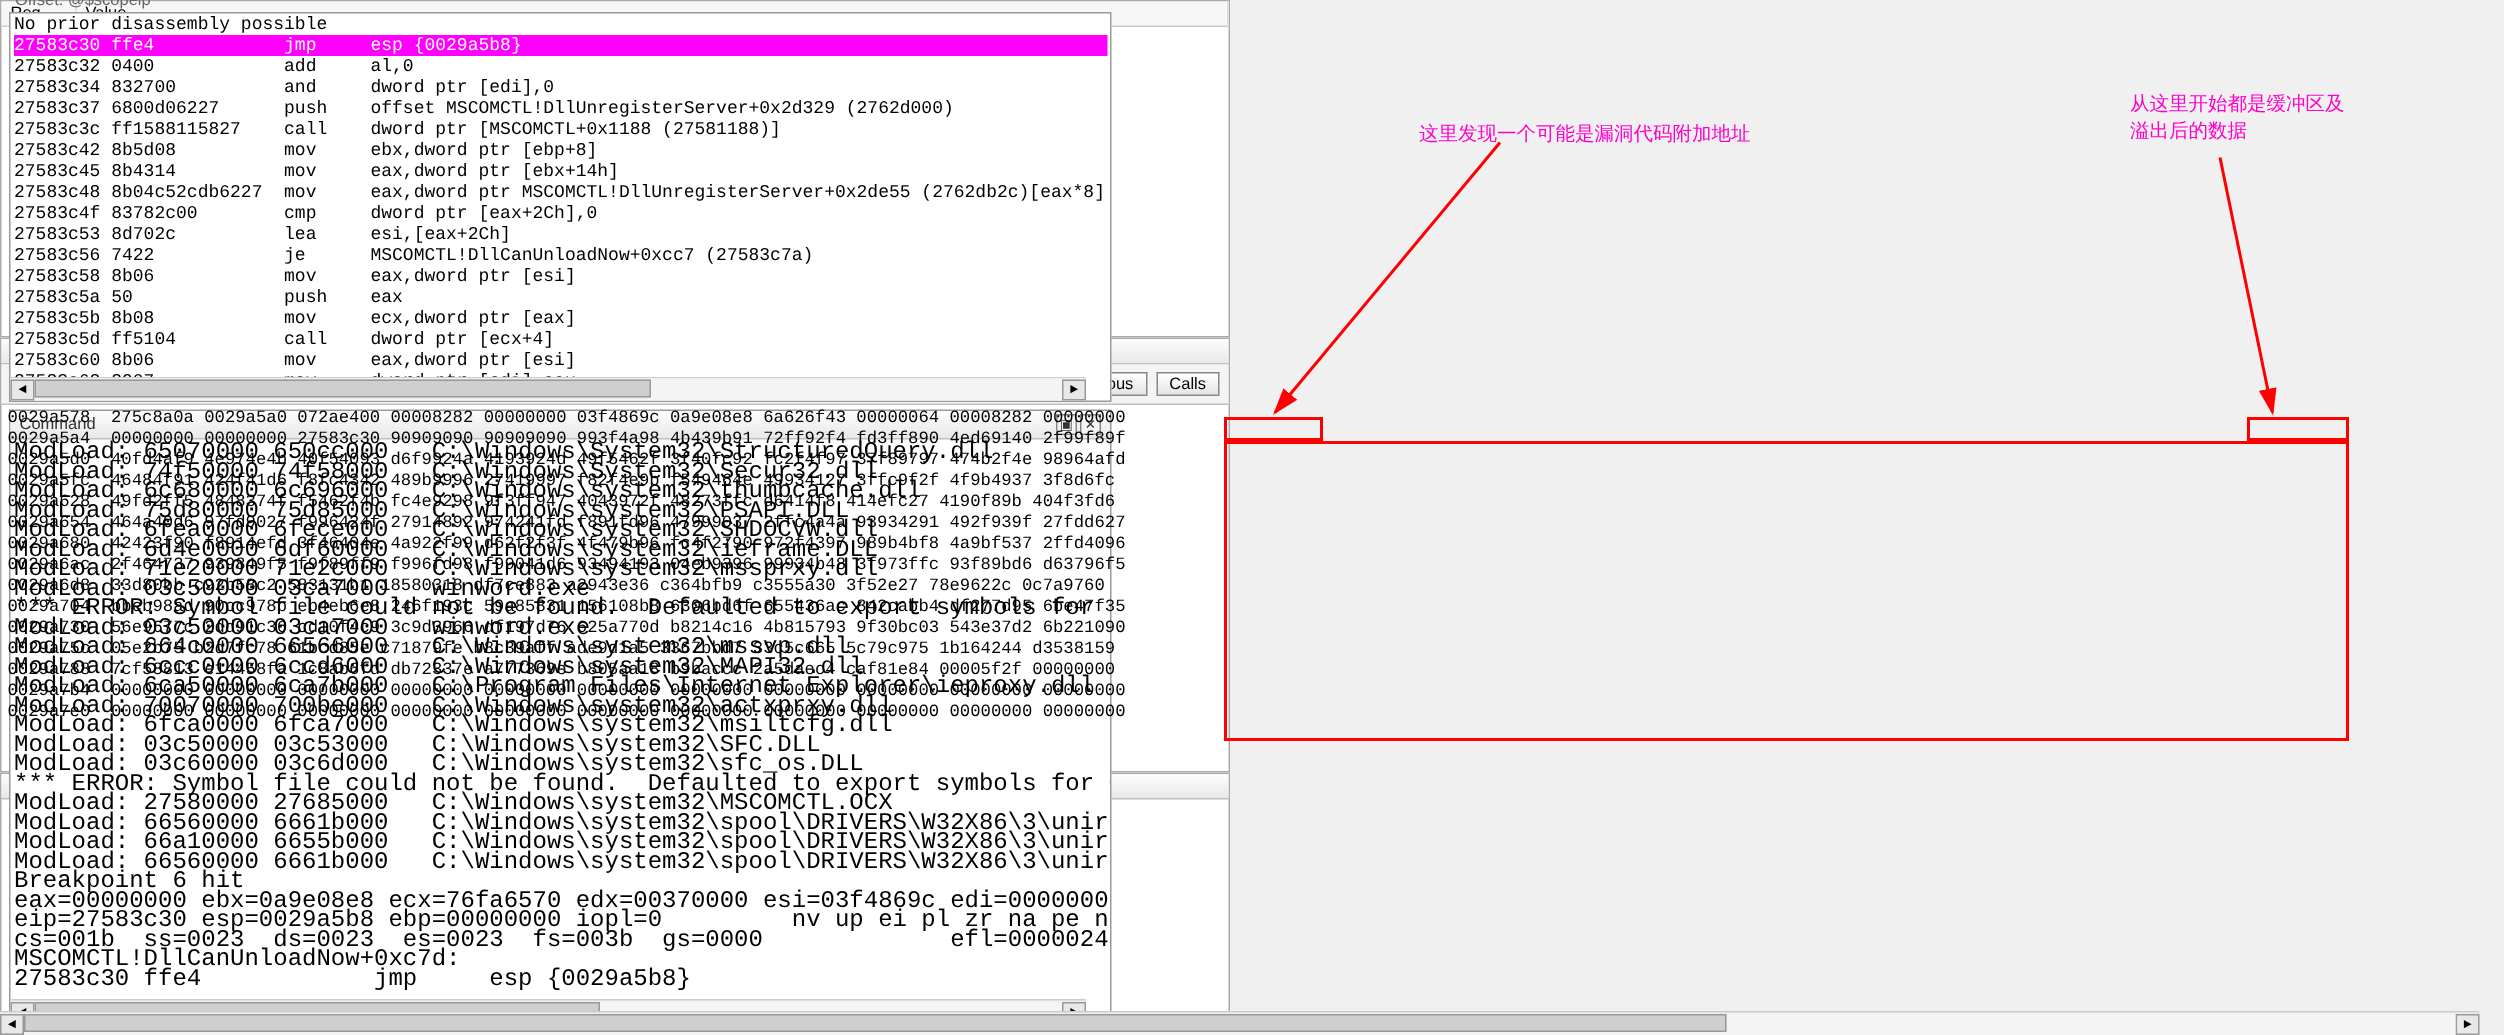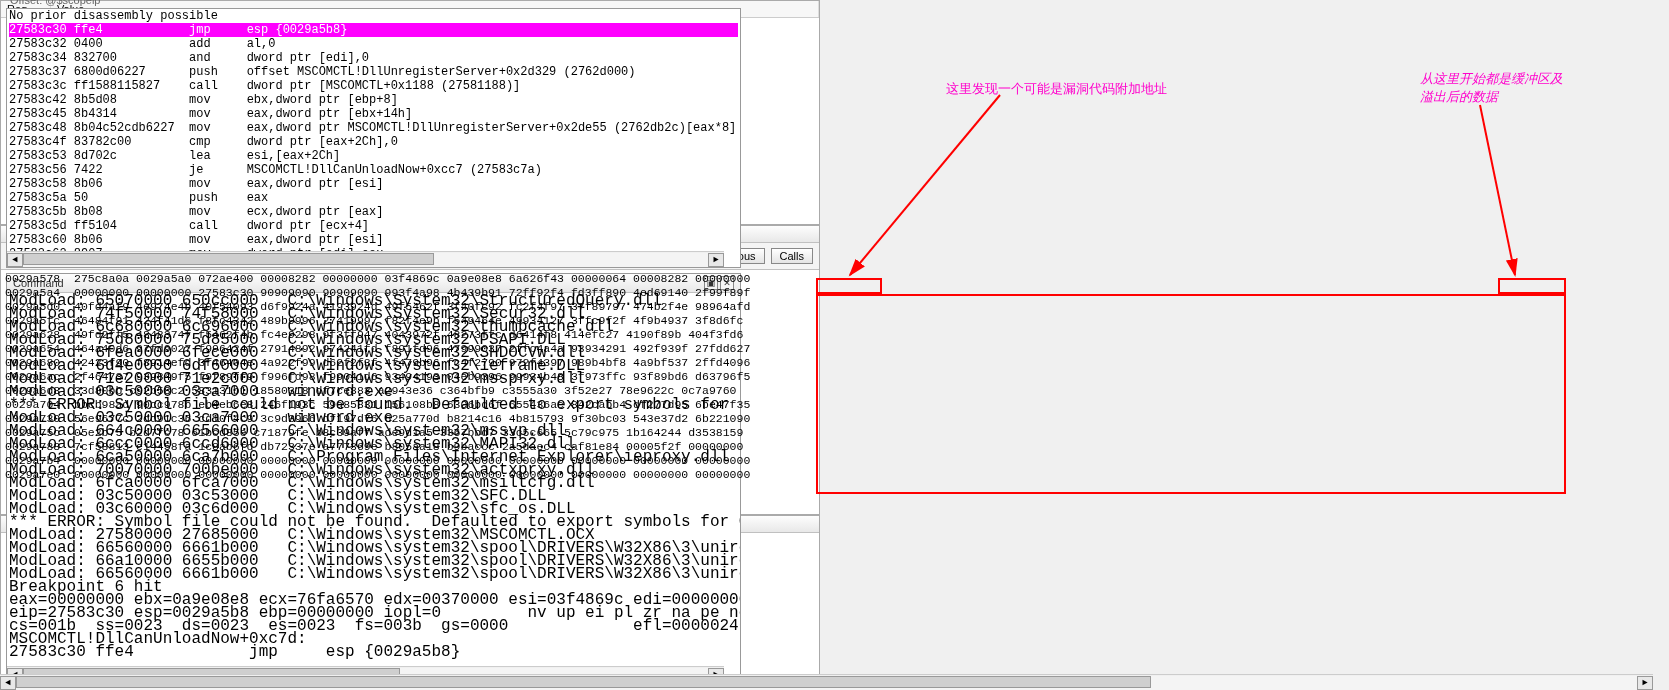--- a/index.html
+++ b/index.html
@@ -197,21 +197,21 @@
 <div class="calls-pane">
   <div class="titlebar">
     <span>Calls</span>
   </div>
   <div class="calls-body">
     <span>00 00000000 00000000 MSCOMCTL!DllCanUnloadNow+0xc7d</span>
   </div>
 </div>
 
 <div class="annotation" style="left:946px; top:80px;">这里发现一个可能是漏洞代码附加地址</div>
-<div class="annotation" style="left:1420px; top:70px;font-style:italic;">
+<div class="annotation" style="left:1420px; top:60px;">
   <div>从这里开始都是缓冲区及</div>
   <div>溢出后的数据</div>
 </div>
 
 <svg class="arrow" style="left:820px; top:90px; width:250px; height:200px;">
   <defs>
       <marker id="ah1" markerWidth="10" markerHeight="10" refX="8" refY="3" orient="auto">
         <path d="M0,0 L0,6 L9,3 z" fill="#ff0000"></path>
       </marker>
     </defs>

